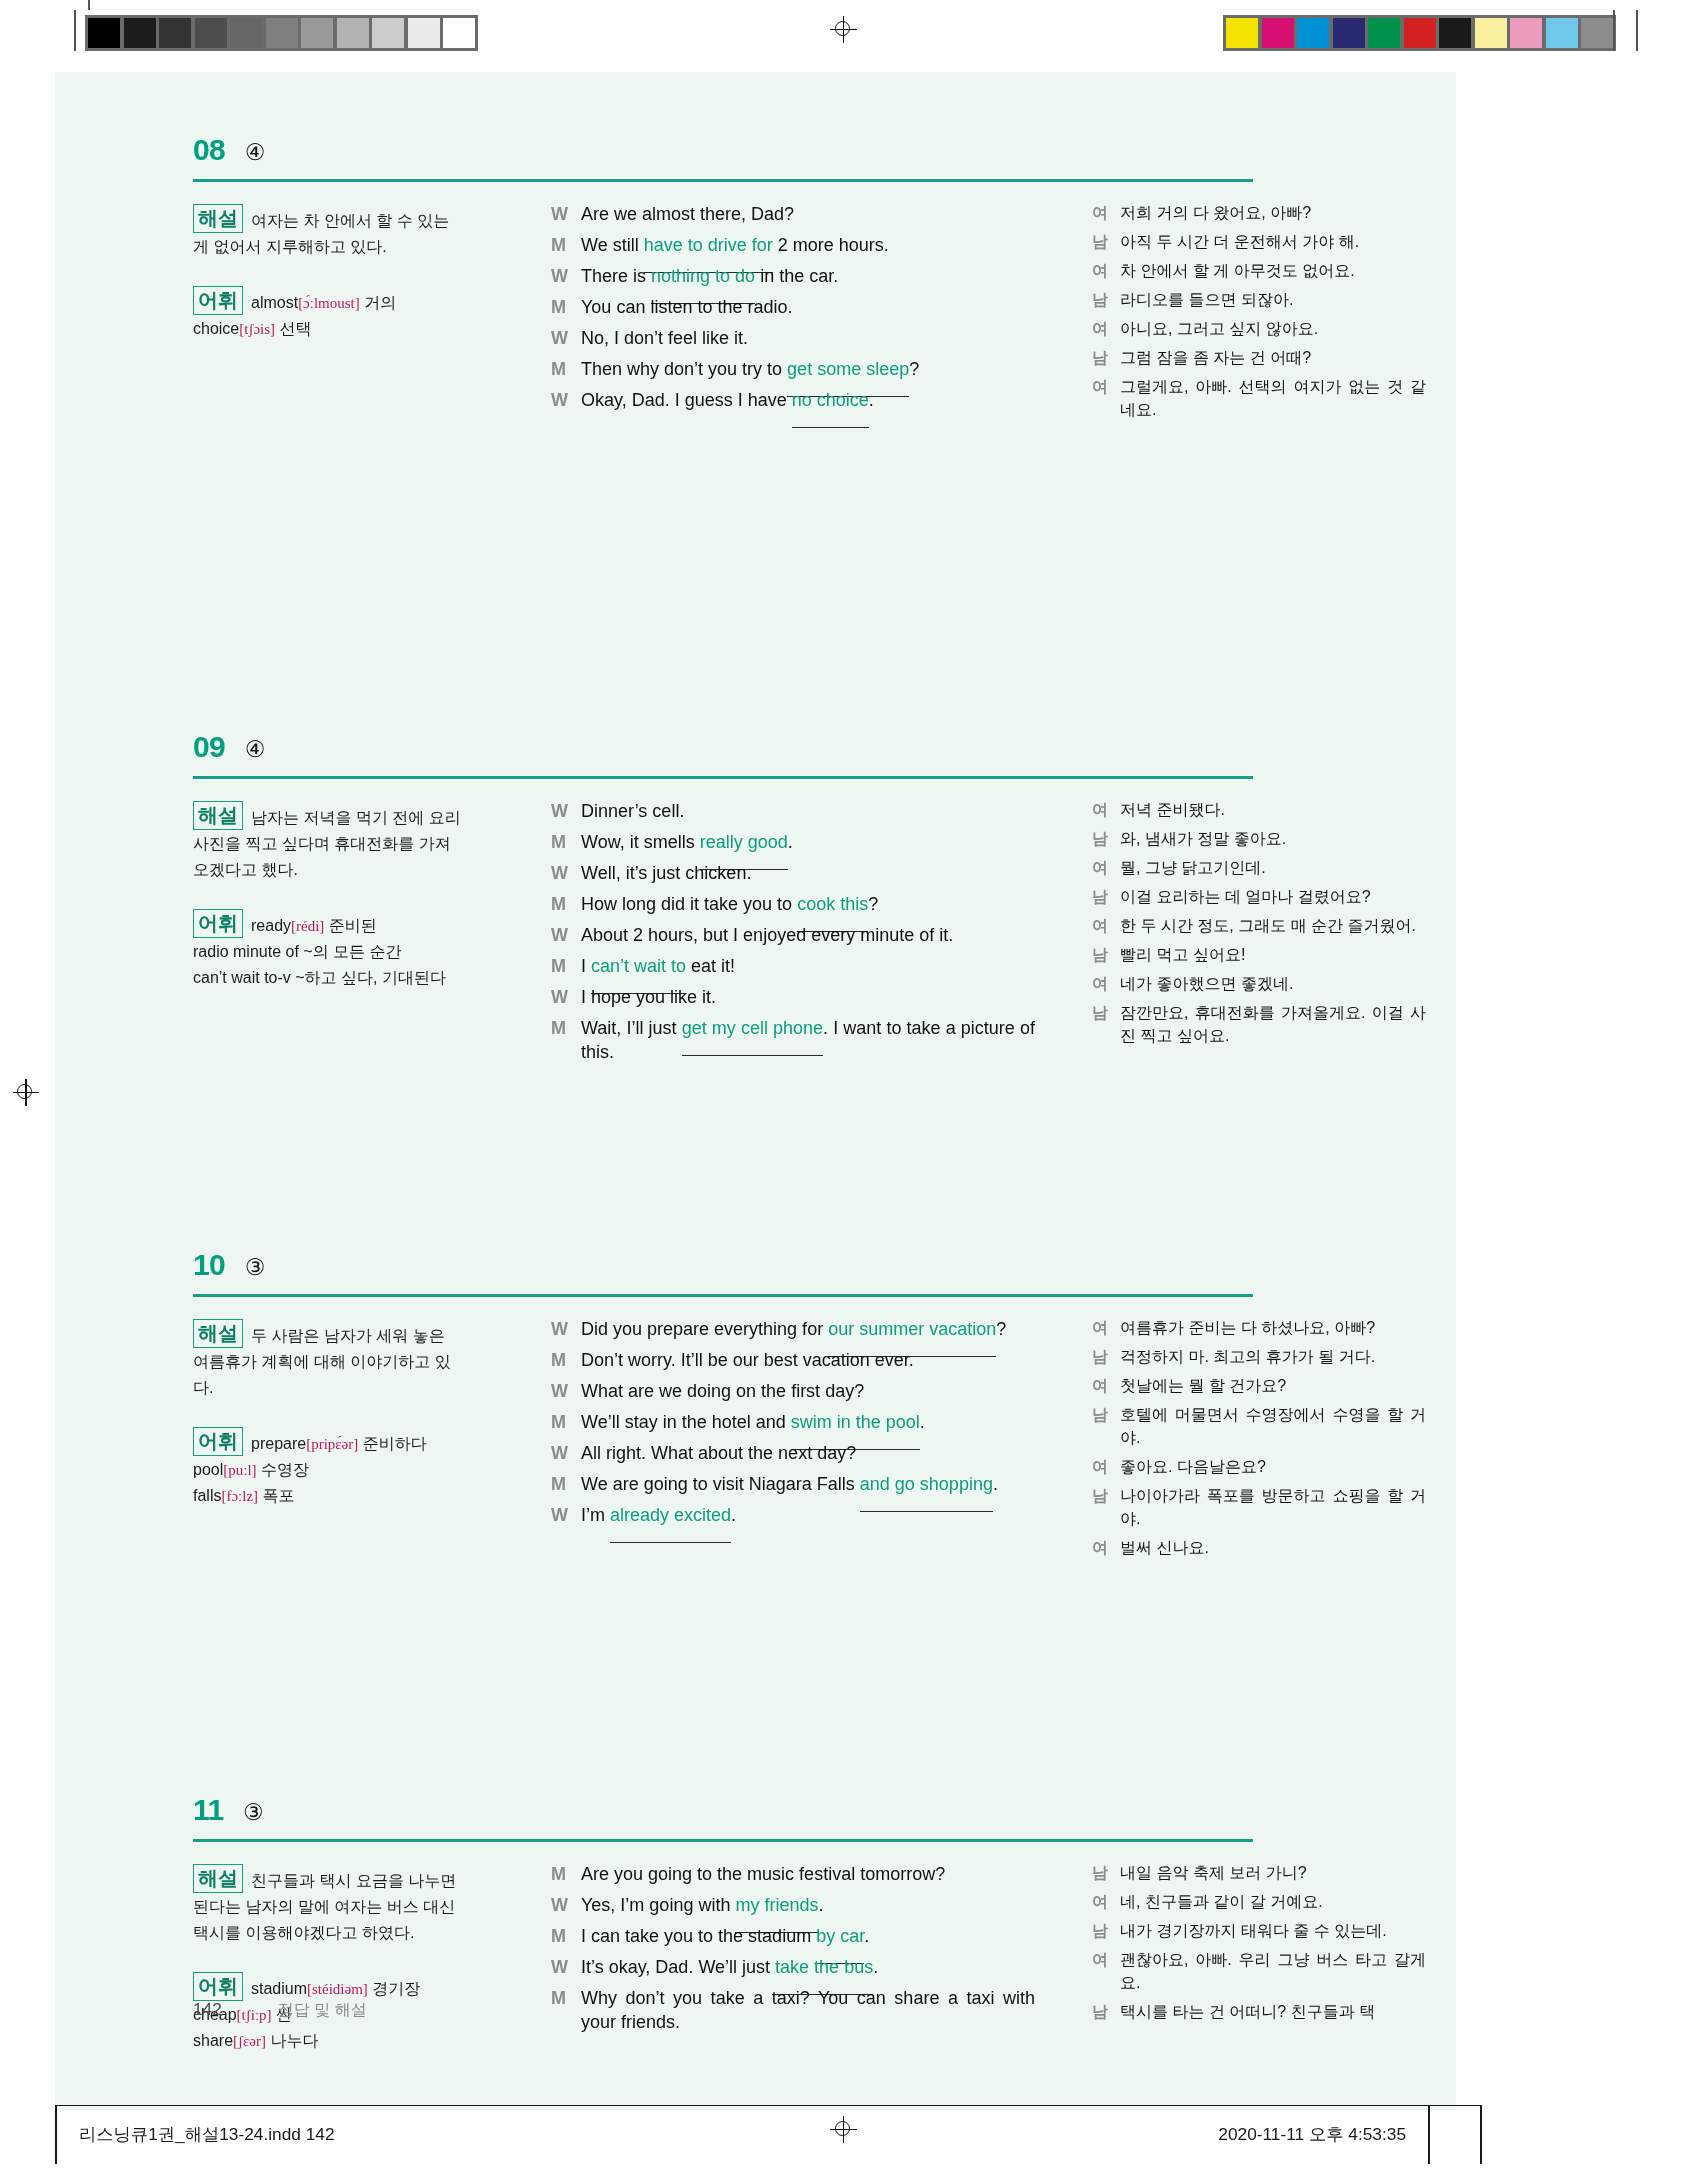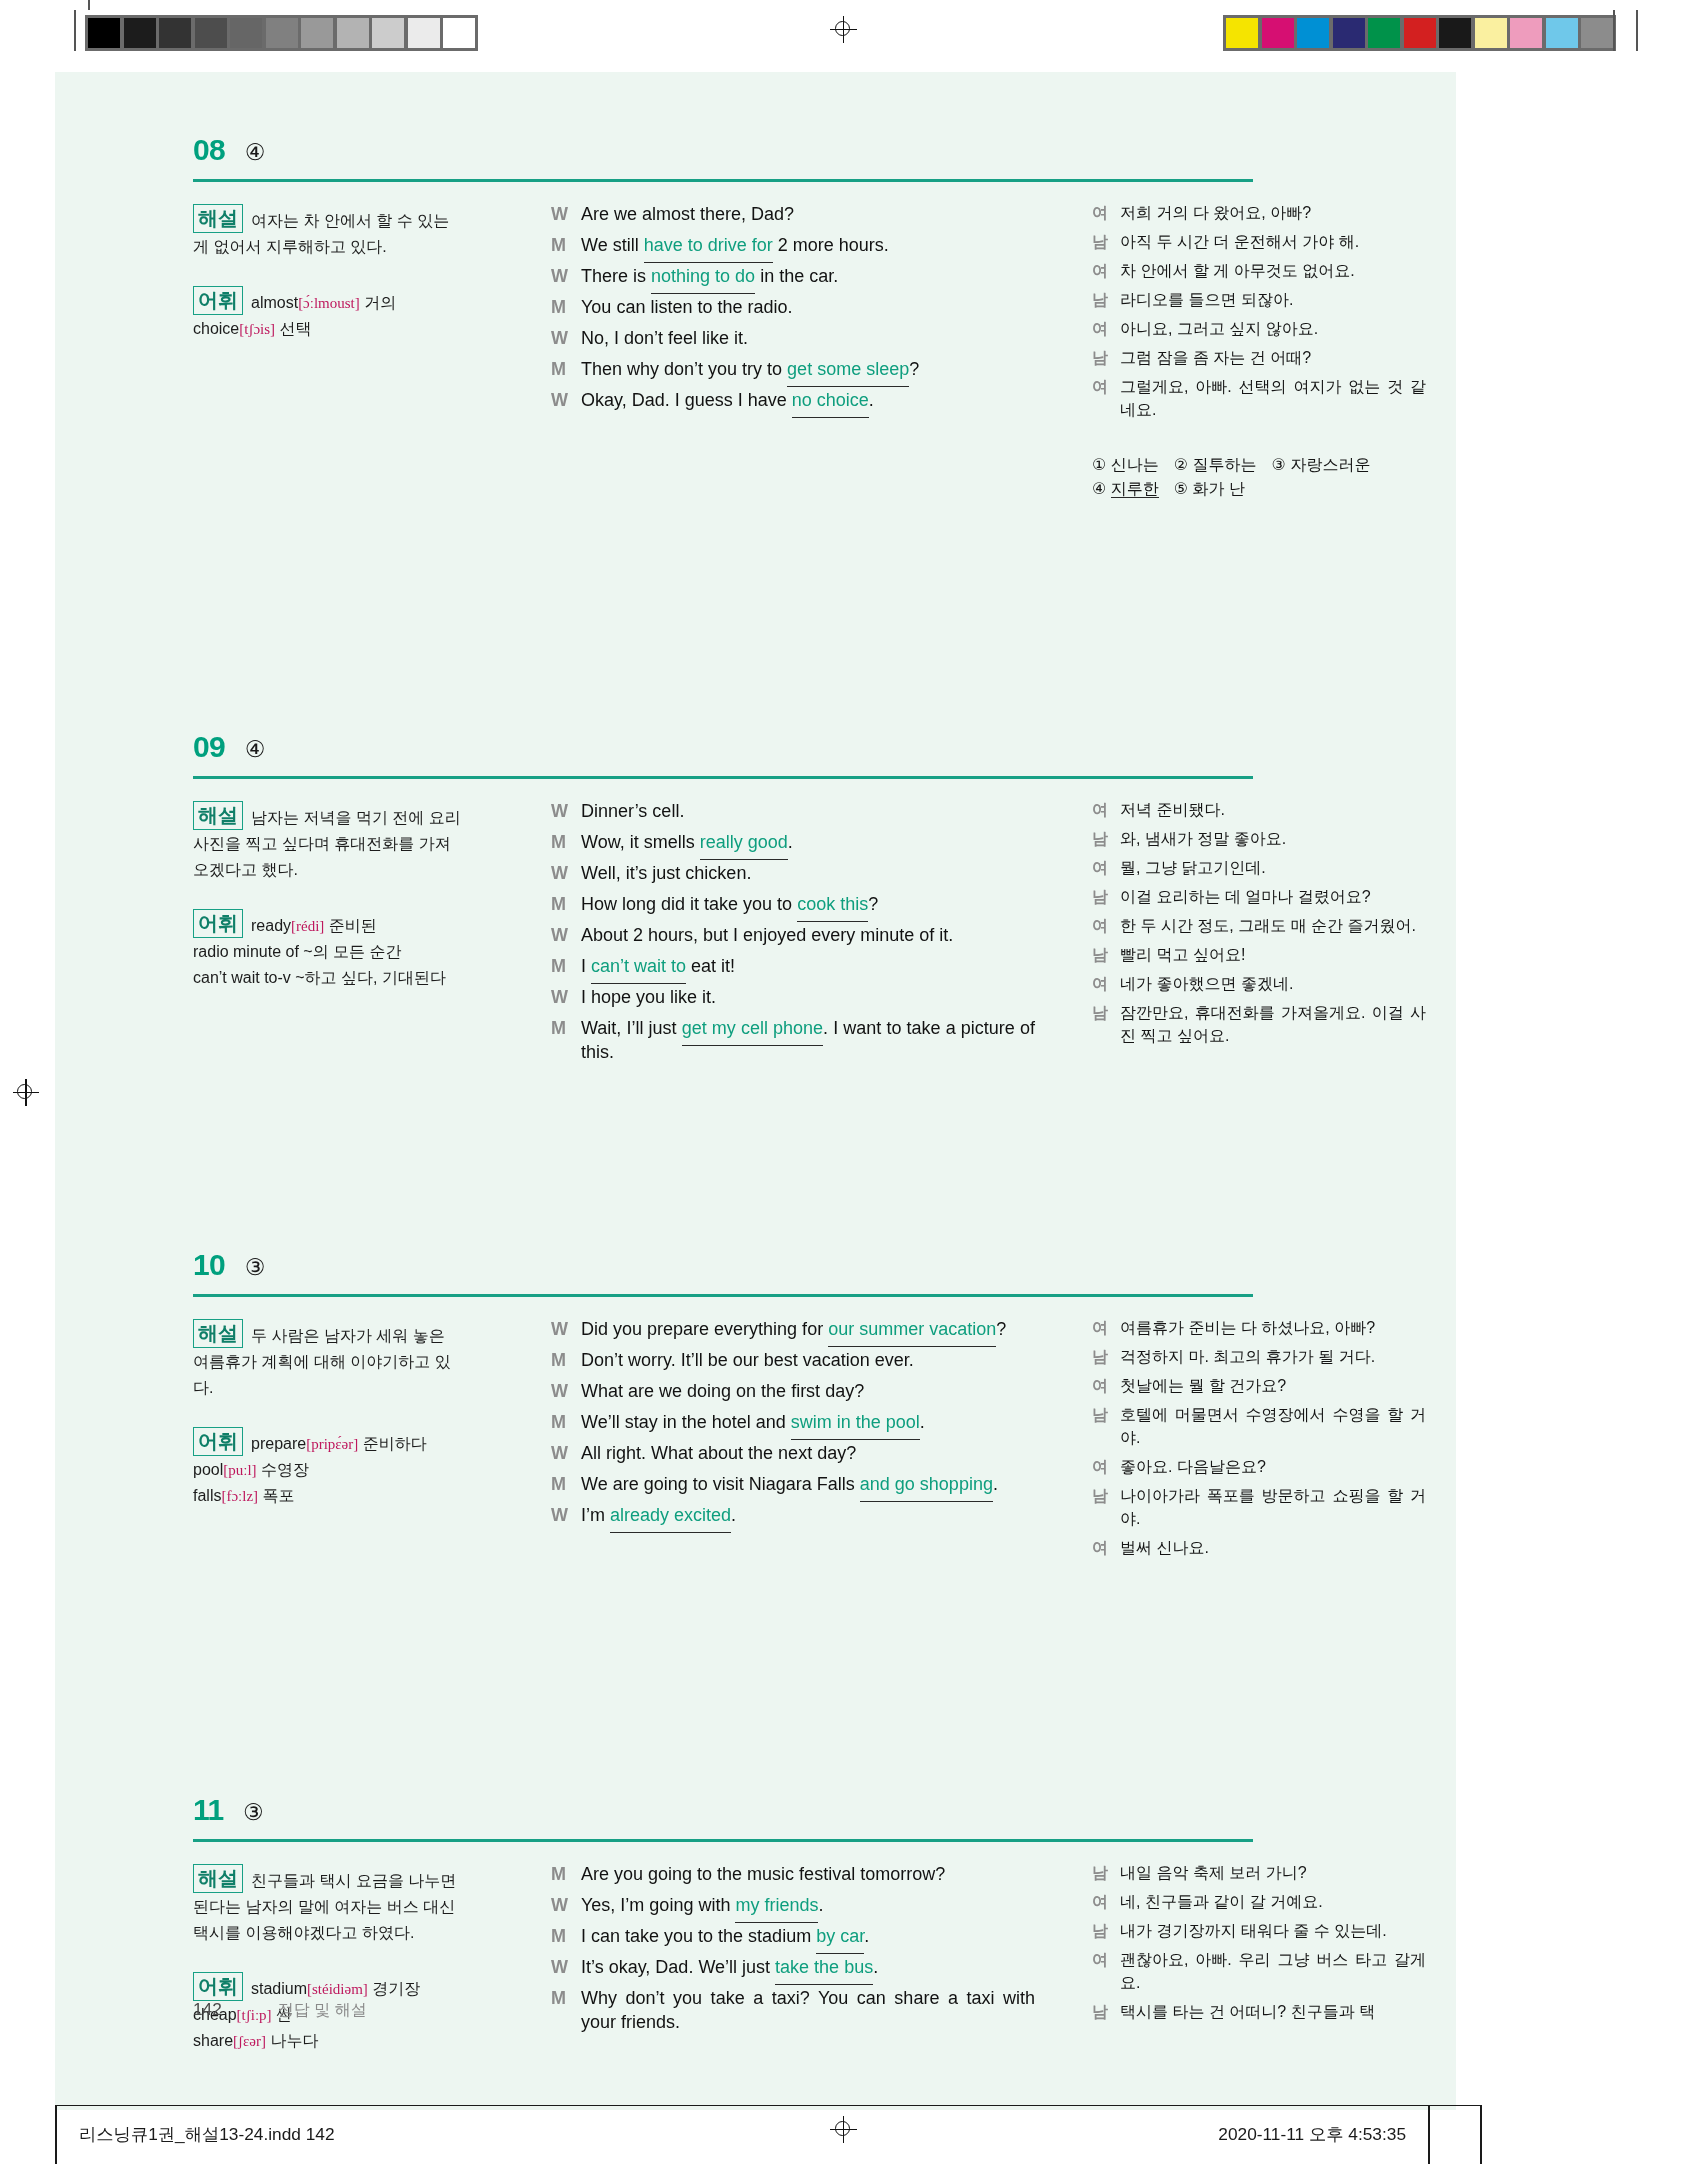--- a/index.html
+++ b/index.html
@@ -59,21 +59,21 @@
   .voca-block{font-size:16px;line-height:1.62;color:#1c1c1c;margin-top:26.5px;}
   .voca-line{display:block;}
   .voca-w{font-weight:normal;}
   .ipa{font-family:"Liberation Serif","DejaVu Serif",serif;font-size:15px;color:#be185d;}
   .kdef{color:#1c1c1c;}
 
   
   .dlg-row{display:flex;margin-bottom:6.3px;align-items:flex-start;}
   .spk{width:30px;flex:0 0 30px;font-size:18px;font-weight:bold;color:#8c8c8c;line-height:1.37;}
   .utt{flex:1;font-size:18px;line-height:1.37;color:#121212;text-align:justify;}
-  .hl{color:#0e9e7e;border-bottom:1.2px solid #2a2a2a;padding-bottom:7px;}
+  .hl{color:#0e9e7e;border-bottom:1.2px solid #2a2a2a;padding-bottom:17px;}
 
   
   .tr-row{display:flex;margin-bottom:6.3px;align-items:flex-start;}
   .tspk{width:28px;flex:0 0 28px;font-size:16px;font-weight:bold;color:#8c8c8c;line-height:1.42;}
   .tutt{flex:1;font-size:16px;line-height:1.42;color:#151515;text-align:justify;}
 
   .choices{margin-top:31px;font-size:16px;line-height:1.5;color:#151515;}
   .choices .ch{margin-right:15px;white-space:nowrap;}
   .u-ans{border-bottom:1.2px solid #2a2a2a;}
 
@@ -208,21 +208,20 @@
             <span class="tutt">아니요, 그러고 싶지 않아요.</span>
           </div>
           <div class="tr-row">
             <span class="tspk">남</span>
             <span class="tutt">그럼 잠을 좀 자는 건 어때?</span>
           </div>
           <div class="tr-row">
             <span class="tspk">여</span>
             <span class="tutt">그럴게요, 아빠. 선택의 여지가 없는 것 같네요.</span>
           </div>
-          <div class="choices"><span class="ch"><span>① </span><span>신나는</span></span><span class="ch"><span>② </span><span>질투하는</span></span><span class="ch"><span>③ </span><span>자랑스러운</span></span><br><span class="ch"><span>④ </span><span class="u-ans">지루한</span></span><span class="ch"><span>⑤ </span><span>화가 난</span></span></div>
         </div>
       </div>
       <div class="qblock" style="top: 660px;">
         <div class="qhead">
           <span class="qnum">09</span>
           <span class="qans">④</span>
         </div>
         <div class="qrule"></div>
         <div class="col-left">
           <div class="ko-block"><span class="tag">해설</span>남자는 저녁을 먹기 전에 요리 사진을 찍고 싶다며 휴대전화를 가져오겠다고 했다.</div>

